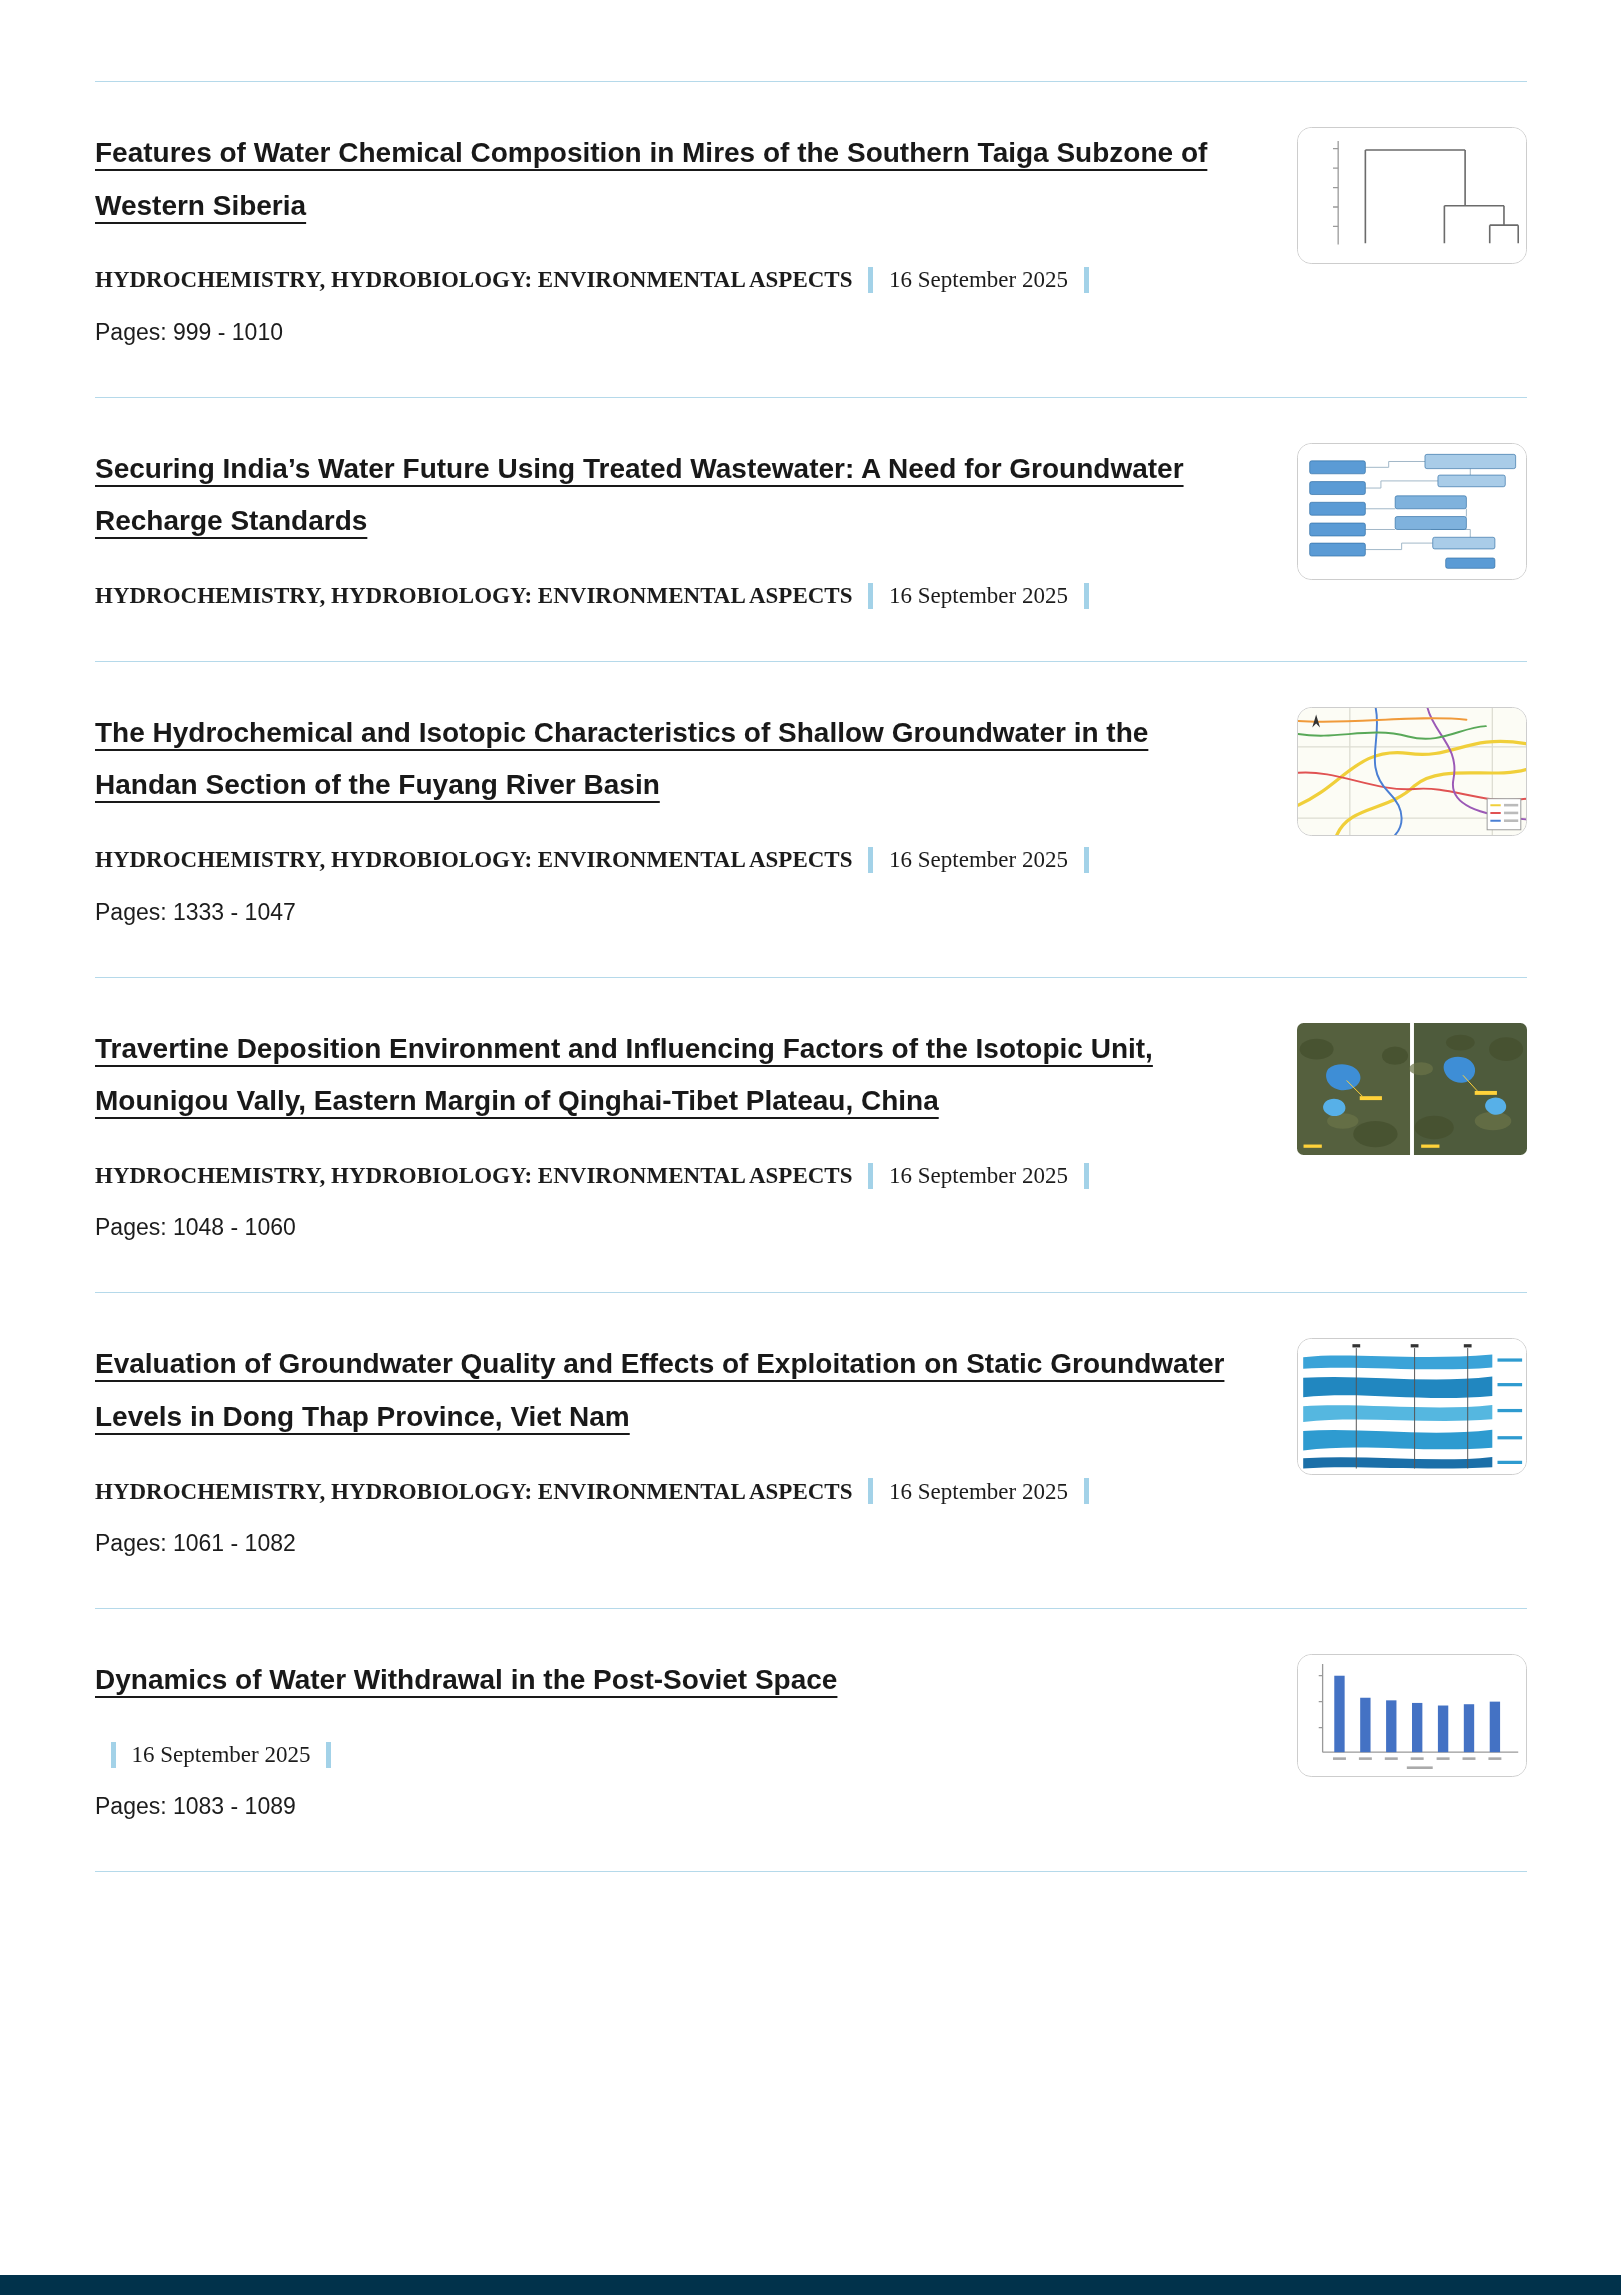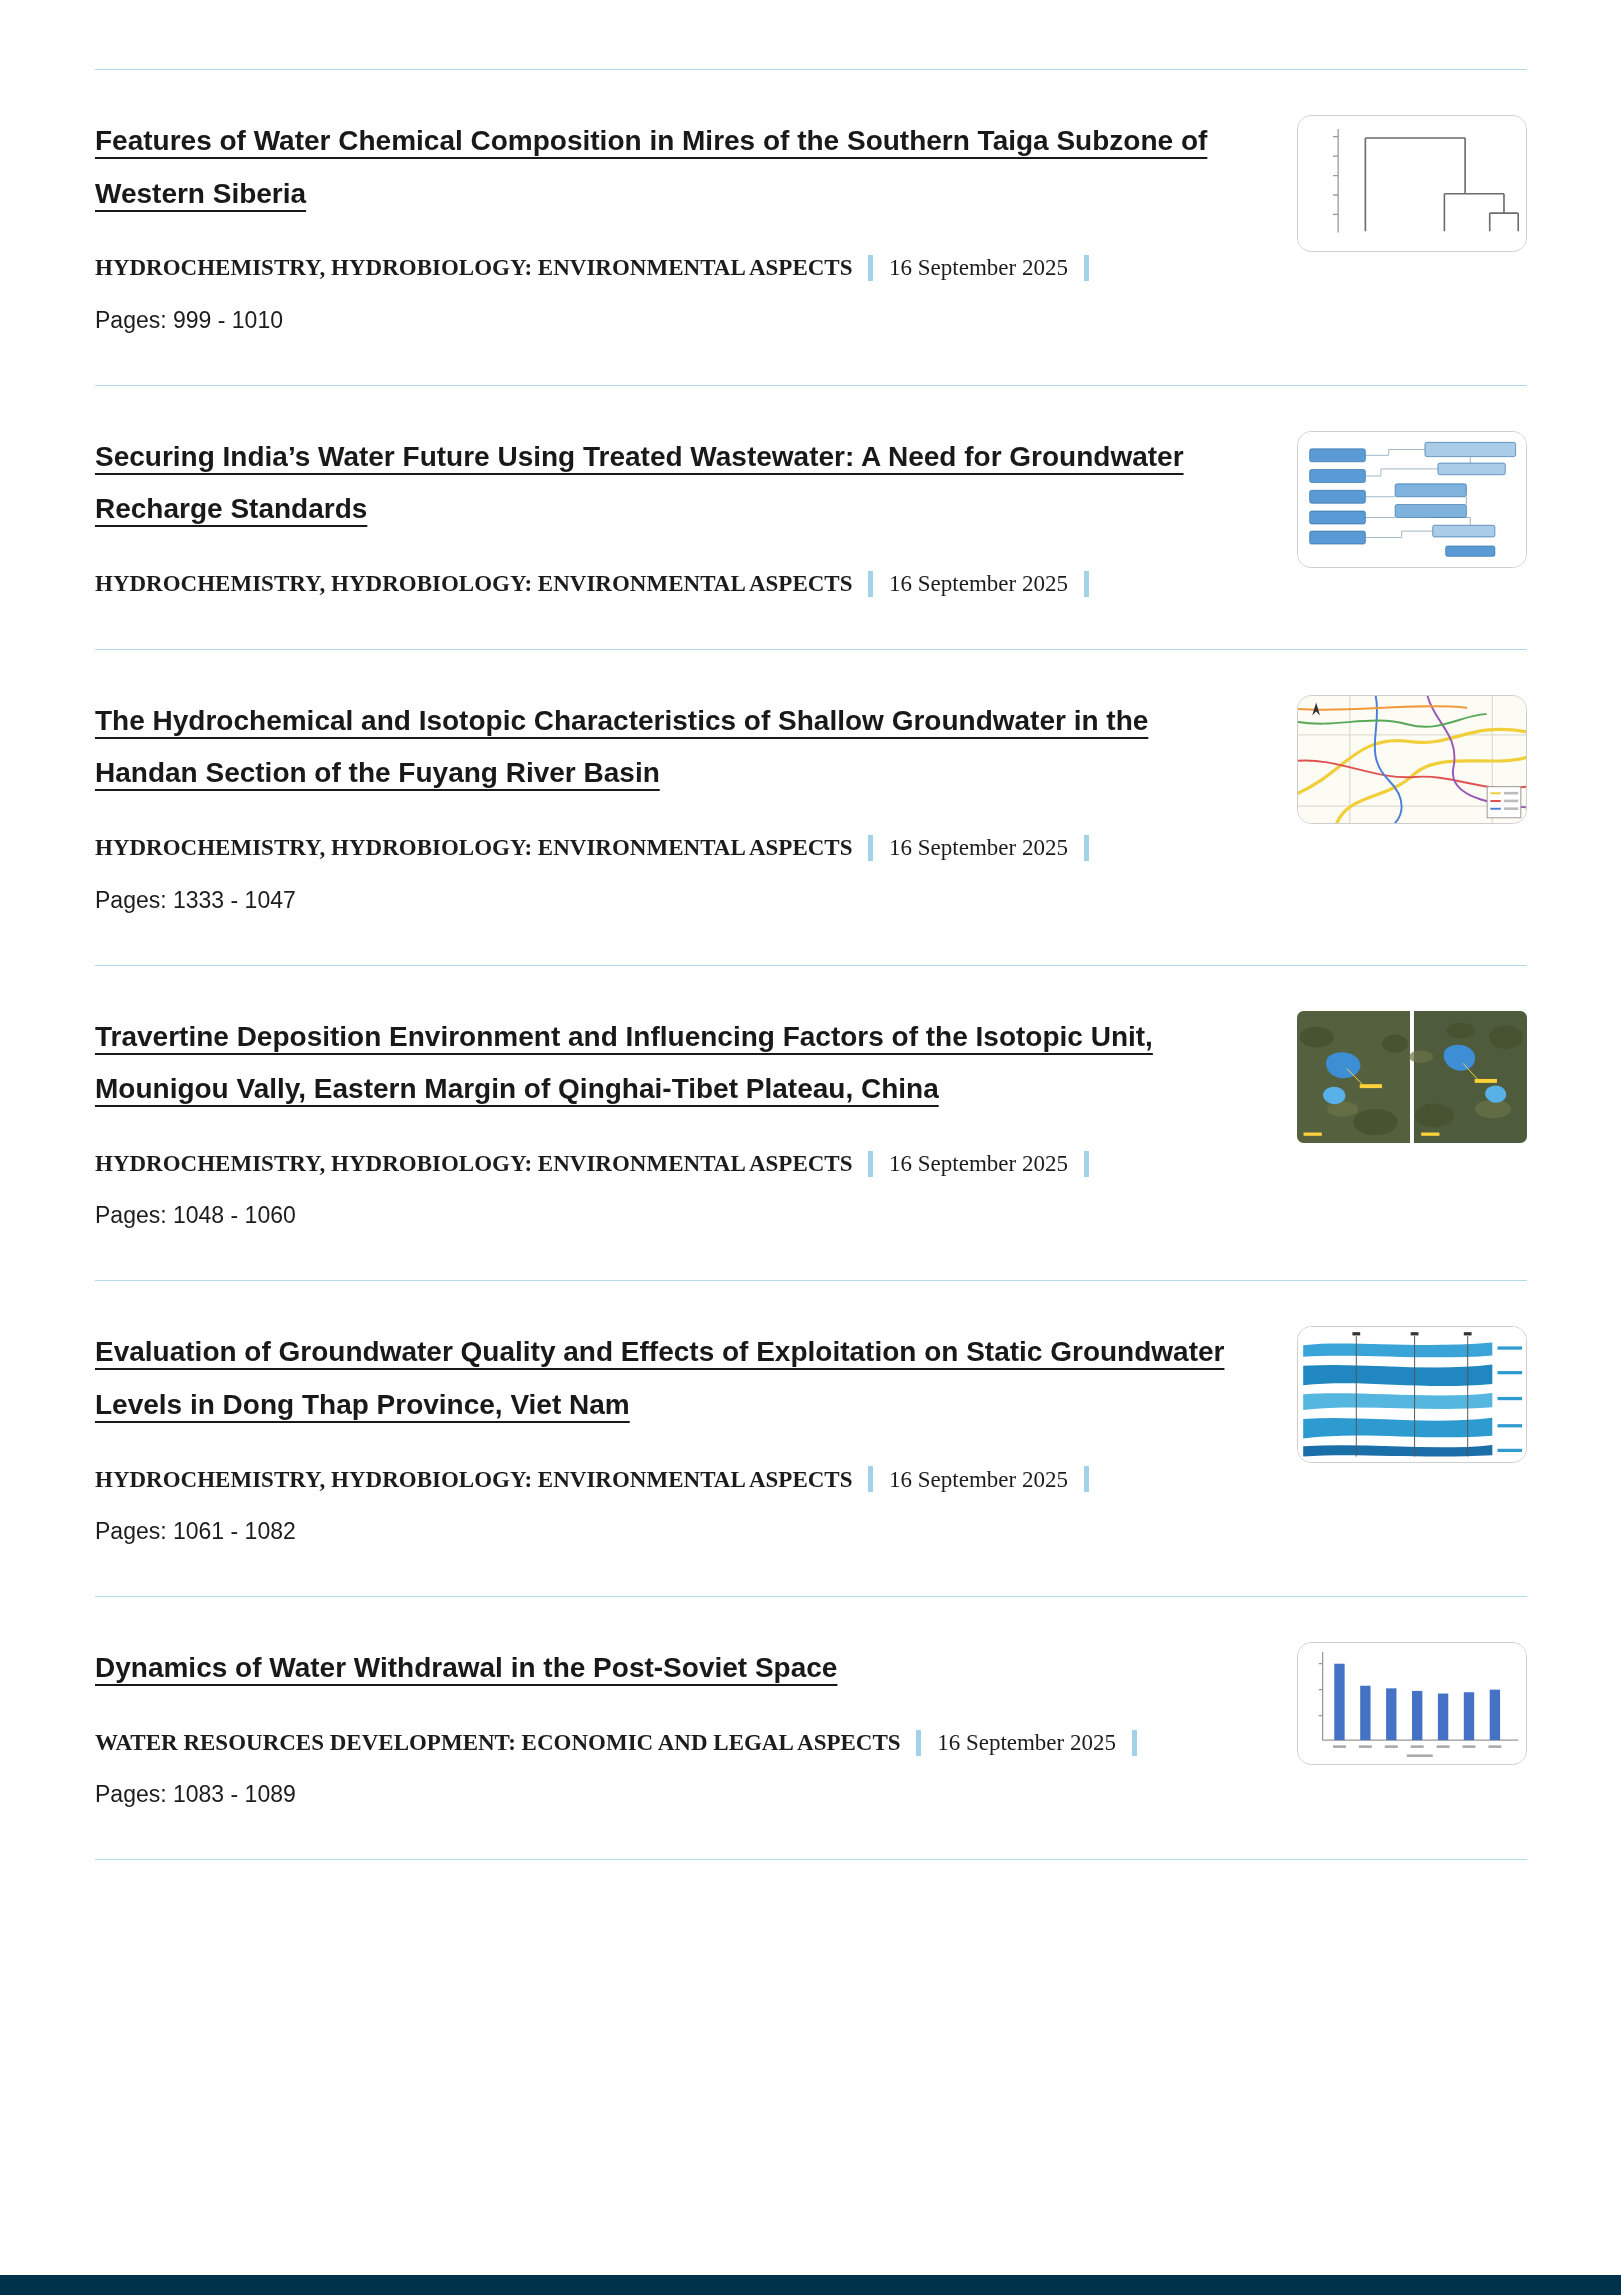--- a/index.html
+++ b/index.html
@@ -8,21 +8,21 @@
     padding: 0;
     background: #ffffff;
     width: 1622px;
     height: 2295px;
     position: relative;
     overflow: hidden;
     font-family: "Liberation Sans", sans-serif;
     color: #1c1c1c;
   }
   .container {
-    padding: 0 95px;
+    padding: 12px 95px;
   }
   hr.divider {
     border: none;
     border-top: 1.3px solid #b5d9ea;
     margin: 0;
   }
   hr.divider.first { margin-top: 69px; }
   article.article {
     display: flex;
     align-items: flex-start;
@@ -308,21 +308,20 @@
       </svg>
     </div>
   </article>
 
   <hr class="divider">
 
   <article class="article">
     <div class="article-text">
       <h3 class="article-title">Dynamics of Water Withdrawal in the Post-Soviet Space</h3>
       <div class="meta">
-        <span class="section-label">WATER RESOURCES DEVELOPMENT: ECONOMIC AND LEGAL ASPECTS</span>
         <span class="sep"></span>
         <span class="date">16 September 2025</span>
         <span class="sep"></span>
       </div>
       <div class="pages">Pages: 1083 - 1089</div>
     </div>
     <div class="thumb">
       <svg viewBox="0 0 352 186" xmlns="http://www.w3.org/2000/svg">
         <rect width="352" height="186" fill="#ffffff"></rect>
         <line x1="38" y1="14" x2="38" y2="150" stroke="#999999" stroke-width="2"></line>

